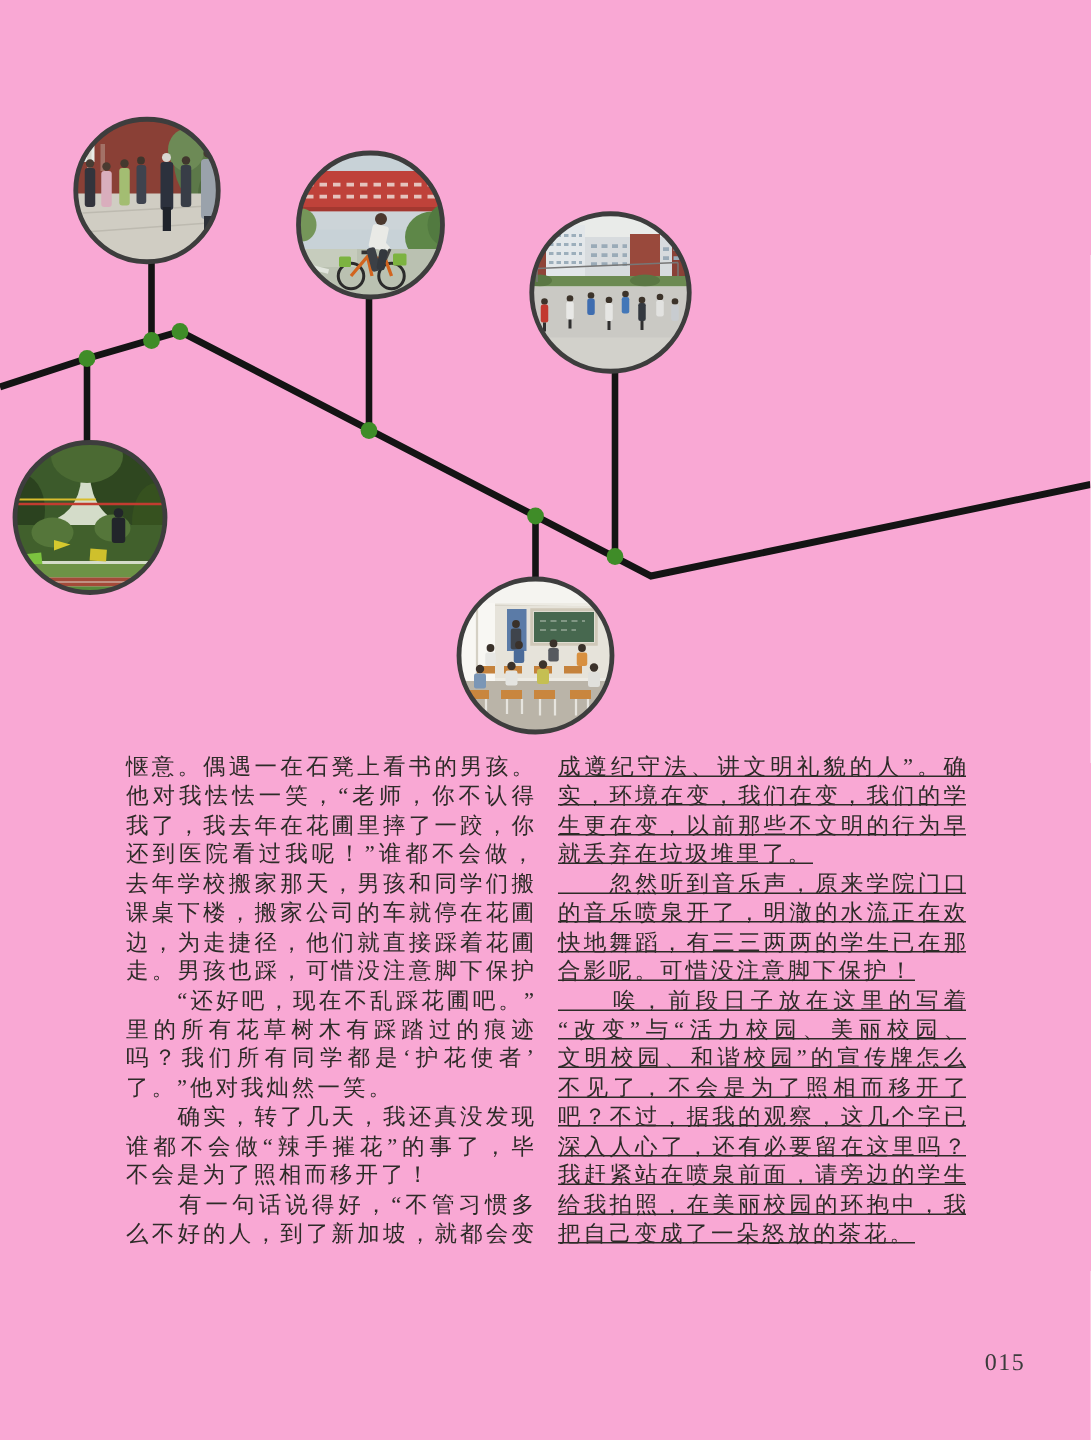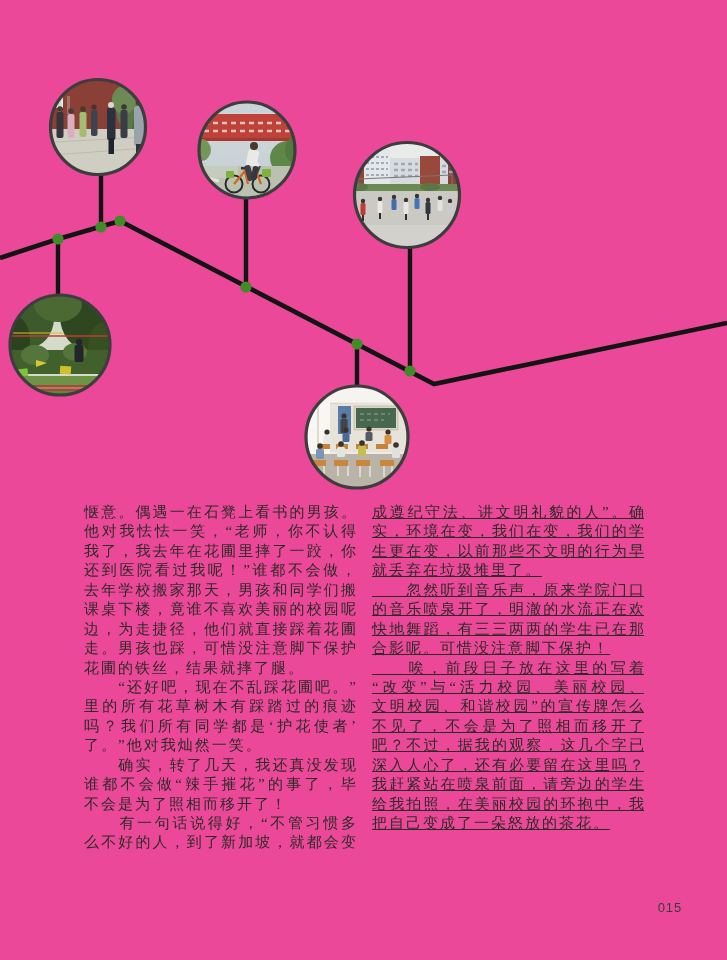--- a/index.html
+++ b/index.html
@@ -1,21 +1,21 @@
 <!DOCTYPE html>
 <html style="--line-color: #141414; --dot-color: #3f8c28; --ring-color: #3d3d3d; --text-color: #2d2b28;"><head>
 <meta charset="utf-8">
 <style>
   html,body{margin:0;padding:0;}
   body{
     width:727px;height:960px;position:relative;overflow:hidden;
     background:#ffffff;
     font-family:"Liberation Serif","DejaVu Serif",serif;
   }
-  #page{position:absolute;left:0;top:0;width:727px;height:960px;background:#ec4899;}
+  #page{position:absolute;left:0;top:0;width:727px;height:960px;background:#f9a8d4;}
   #graphic{position:absolute;left:0;top:0;}
   .tl-line{stroke:var(--line-color,#141414);stroke-width:4.6;fill:none;}
   .tl-stem{stroke:var(--line-color,#141414);stroke-width:4.4;}
   .tl-dot{fill:var(--dot-color,#3f8c28);}
   .tl-ring{fill:none;stroke:var(--ring-color,#3d3d3d);stroke-width:3.2;}
   .column{
     position:absolute;top:503px;width:272px;
     color:var(--text-color,#2d2b28);
     font-size:15px;
   }
@@ -25,22 +25,22 @@
     height:19.45px;line-height:19.45px;white-space:nowrap;
     letter-spacing:2px;overflow:visible;
   }
   .tline.just{
     letter-spacing:0;
     text-align:justify;text-align-last:justify;
     text-justify:inter-character;
   }
   #page-number{
     position:absolute;left:640px;top:900px;width:60px;
-    text-align:center;font-family:Liberation Sans, sans-serif;
-    font-size:13px;letter-spacing:1px;color:#3c3c3c;
+    text-align:center;font-family:Liberation Serif, serif;
+    font-size:16px;letter-spacing:1px;color:#3c3c3c;
   }
 </style>
 </head>
 <body style="background: rgb(255, 255, 255);">
 
 <div id="page">
 
   <svg id="graphic" width="727" height="500" viewBox="0 0 727 500">
     <defs>
       <clipPath id="c1">
@@ -239,24 +239,23 @@
     <circle class="tl-ring" cx="357" cy="437" r="51"></circle>
   </svg>
 
   <div>
     <div id="left-column" class="column">
         <div class="tline just">惬意。偶遇一在石凳上看书的男孩。</div>
         <div class="tline just">他对我怯怯一笑，“老师，你不认得</div>
         <div class="tline just">我了，我去年在花圃里摔了一跤，你</div>
         <div class="tline just">还到医院看过我呢！”谁都不会做，</div>
         <div class="tline just">去年学校搬家那天，男孩和同学们搬</div>
-        <div class="tline just">课桌下楼，竟谁不喜欢美丽的校园呢</div>
+        <div class="tline just">课桌下楼，搬家公司的车就停在花圃</div>
         <div class="tline just">边，为走捷径，他们就直接踩着花圃</div>
         <div class="tline just">走。男孩也踩，可惜没注意脚下保护</div>
-        <div class="tline">花圃的铁丝，结果就摔了腿。</div>
         <div class="tline just">　　“还好吧，现在不乱踩花圃吧。”</div>
         <div class="tline just">里的所有花草树木有踩踏过的痕迹</div>
         <div class="tline just">吗？我们所有同学都是‘护花使者’</div>
         <div class="tline">了。”他对我灿然一笑。</div>
         <div class="tline just">　　确实，转了几天，我还真没发现</div>
         <div class="tline just">谁都不会做“辣手摧花”的事了，毕</div>
         <div class="tline">不会是为了照相而移开了！</div>
         <div class="tline just">　　有一句话说得好，“不管习惯多</div>
         <div class="tline just">么不好的人，到了新加坡，就都会变</div>
       </div>

